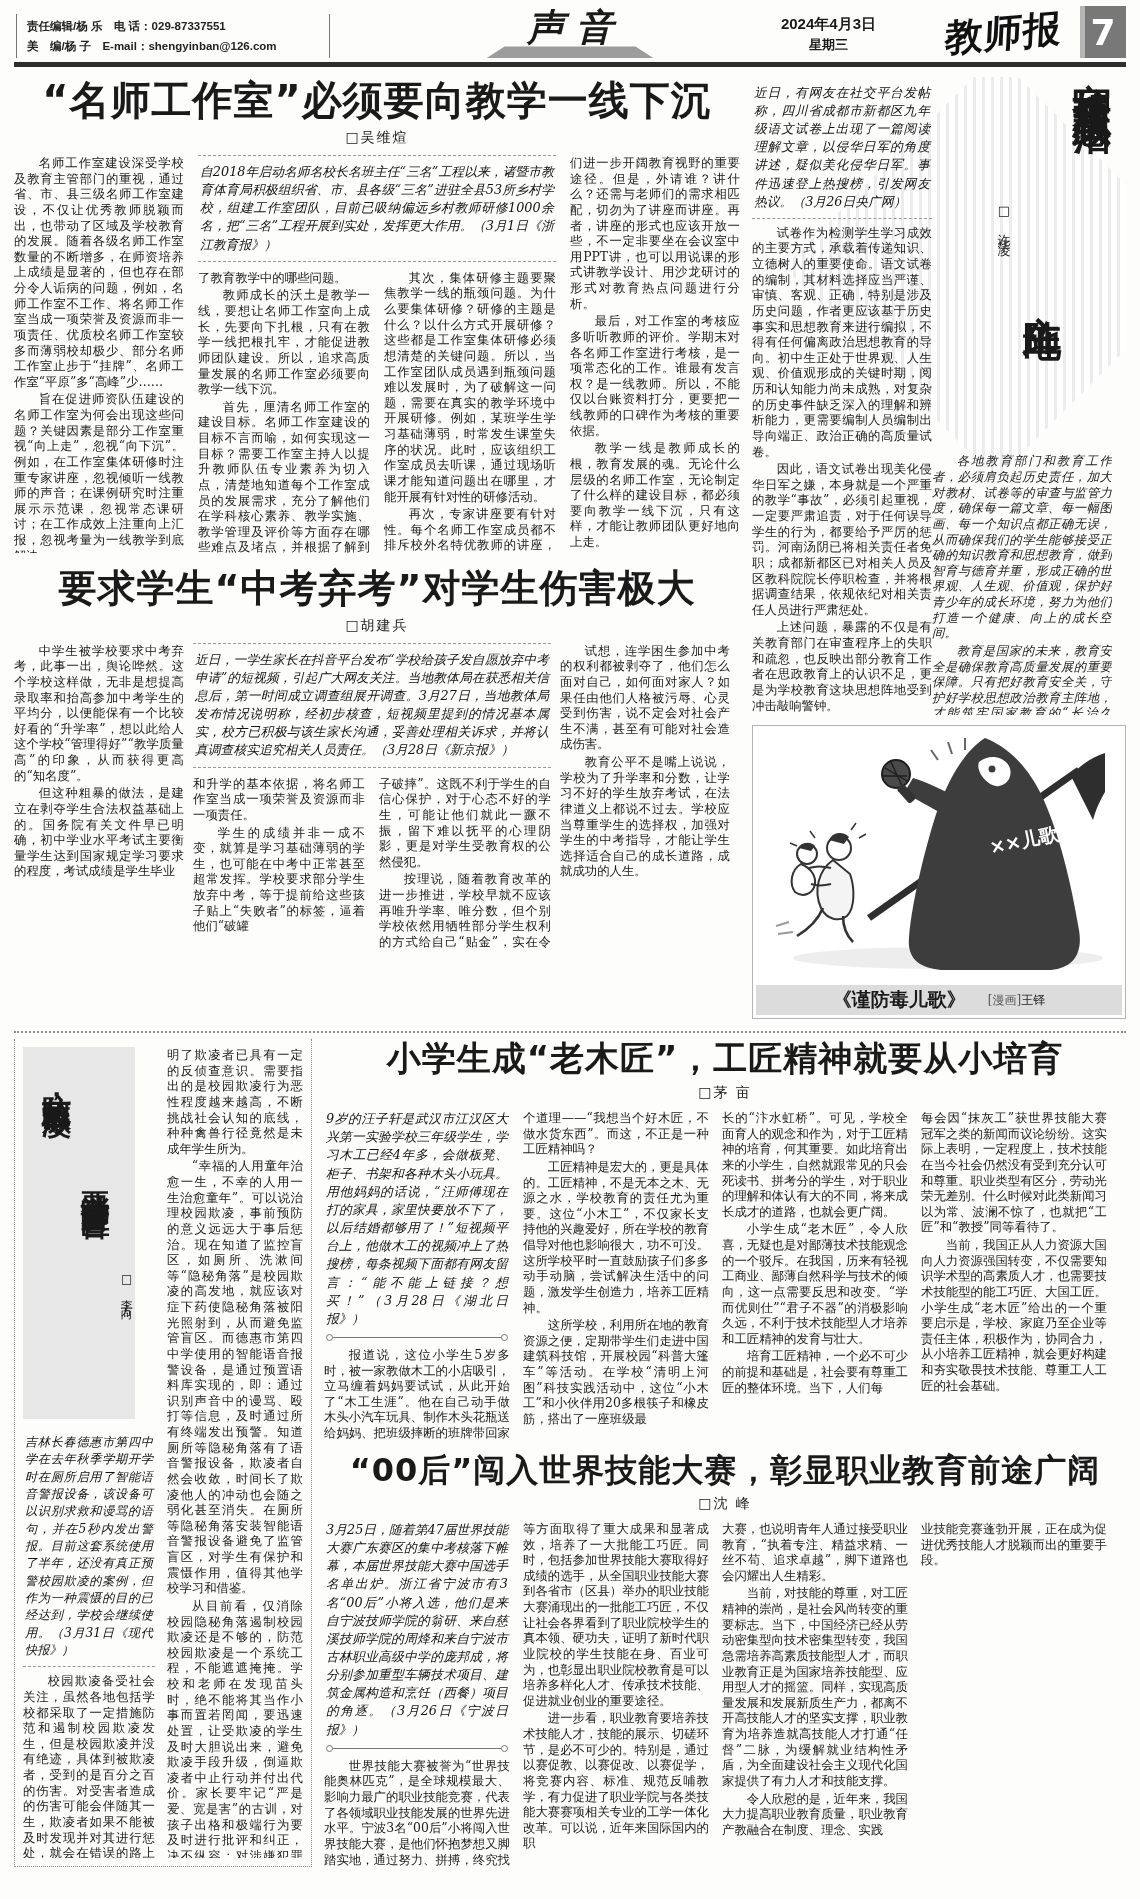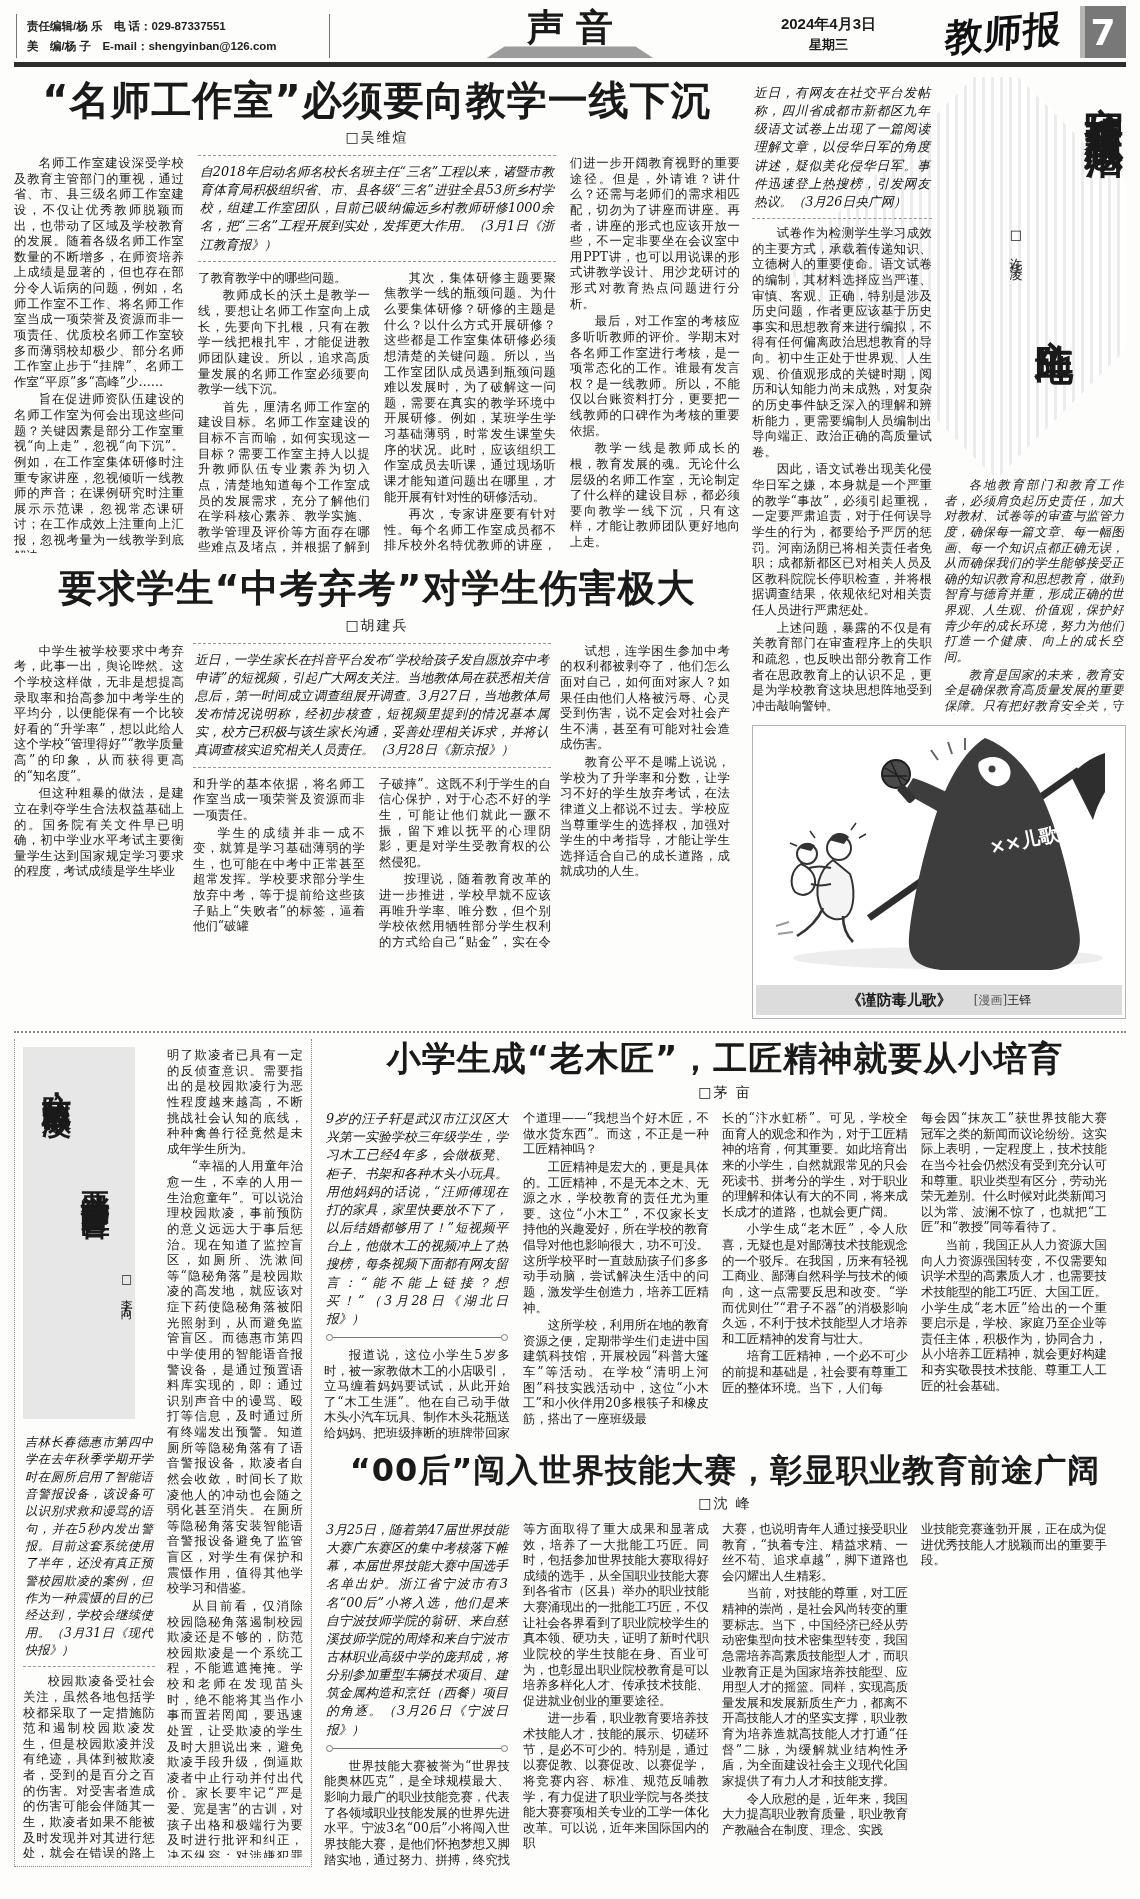--- a/index.html
+++ b/index.html
@@ -3,21 +3,21 @@
 <meta charset="utf-8">
 <style>
   html,body{margin:0;padding:0;background:#f2f2f0;}
   .page{position:relative;width:1140px;height:1899px;margin:0 auto;background:#fdfdfc;overflow:hidden;
         font-family:"DejaVu Serif","Liberation Serif",serif;color:#1a1a1a;box-sizing:border-box;padding:6px 14px 0;}
   
   .hdr{position:relative;height:56px;border-bottom:5px solid #2e2e2e;}
   .edbox{position:absolute;left:2px;top:8px;width:292px;border-left:1px solid #777;border-right:1px solid #777;
          padding:2px 10px;font-family:"Liberation Sans",sans-serif;font-size:11.5px;font-weight:bold;line-height:1.75;color:#222;}
   .sect{position:absolute;left:50%;top:0;transform:translateX(-50%);text-align:center;z-index:2;}
-  .sect .t{font-family:"DejaVu Sans","Liberation Sans",sans-serif;font-weight:900;font-size:37px;letter-spacing:12px;padding-left:12px;line-height:1.2;}
+  .sect .t{font-family:"DejaVu Sans","Liberation Sans",sans-serif;font-weight:900;font-size:37px;letter-spacing:12px;padding-left:12px;line-height:1.2;font-style:italic;}
   .sect .ped{width:168px;height:12px;margin:-4px auto 0;background:#9c9c9c;clip-path:polygon(11% 0,89% 0,100% 100%,0 100%);}
   .dateb{position:absolute;right:250px;top:9px;text-align:center;font-family:"Liberation Sans",sans-serif;font-weight:bold;}
   .dateb .d1{font-size:15px;} .dateb .d2{font-size:13px;margin-top:2px;}
   .mast{position:absolute;right:64px;top:2px;font-family:"DejaVu Serif",serif;font-weight:bold;font-size:38px;
         transform:rotate(-5deg) skewX(-8deg);letter-spacing:1px;color:#111;}
   .pno{position:absolute;right:0;top:0;width:46px;height:52px;background:linear-gradient(90deg,#b5b5b5 0 5px,#787878 5px);
        color:#fff;font-family:"DejaVu Sans",sans-serif;font-weight:900;font-size:36px;display:flex;align-items:center;justify-content:center;}
   
   .hl{font-family:"DejaVu Sans","Liberation Sans",sans-serif;font-weight:900;text-align:center;letter-spacing:1px;line-height:1.15;margin:0;}
   .byline{text-align:center;font-size:14px;letter-spacing:2px;margin:6px 0 8px;}
@@ -37,36 +37,36 @@
   .hl1{font-size:40px;}
   .abody{display:flex;gap:14px;overflow:hidden;}
   .a1b{height:398px;} .a2b{height:306px;gap:9px;}
   .abody>.col{width:170px;flex:none;}
   .mid{width:358px;flex:none;display:flex;flex-direction:column;overflow:hidden;}
   .mid .quote{margin-bottom:8px;}
   .two{display:flex;gap:14px;flex:1;overflow:hidden;}
   .two>.col{width:172px;flex:none;}
   .a2{margin-top:14px;} .hl2{font-size:38px;}
   
-  .shouhu{position:relative;height:638px;display:flex;gap:12px;overflow:hidden;}
+  .shouhu{position:relative;height:638px;display:flex;overflow:hidden;align-items:center;}
   .diamond{position:absolute;right:-20px;top:40px;width:300px;height:300px;z-index:0;
            background:repeating-linear-gradient(45deg,#ececec 0 3px,#ffffff 3px 9px);transform:rotate(45deg);}
   .shc1{width:180px;flex:none;position:relative;z-index:1;}
   .shr{width:180px;flex:none;position:relative;z-index:1;display:flex;flex-direction:column;}
   .shtitle{height:392px;writing-mode:vertical-rl;flex:none;}
   .shtitle>div{margin-left:8px;}
   .sht1,.sht2{font-family:"DejaVu Sans",sans-serif;font-weight:900;font-size:38px;letter-spacing:4px;line-height:1.1;}
   .sht2{padding-top:232px;}
   .shauth{font-size:13px;letter-spacing:5px;padding-top:150px;}
   .shconcl{flex:1;overflow:hidden;padding-top:8px;font-style:italic;}
   
   .cartoon{margin-top:10px;height:292px;border:1px solid #b3b3b3;position:relative;background:#fff;}
   .capband{position:absolute;left:3px;right:3px;bottom:3px;height:30px;background:#dcdcdc;
            display:flex;align-items:center;justify-content:center;gap:22px;}
-  .cap{font-family:Liberation Mono, monospace;font-weight:900;font-size:15px;}
+  .cap{font-family:Liberation Mono, monospace;font-weight:900;font-size:19px;}
   .credit{font-size:12px;color:#222;}
   .credit .lb{color:#555;}
   
   .botsep{margin-top:12px;border-top:2px dotted #8a8a8a;}
   .bottom{display:flex;gap:12px;height:828px;overflow:hidden;padding-top:6px;}
   .fangfan{width:298px;flex:none;border:1px dotted #8a8a8a;border-top:none;padding:8px;display:flex;gap:12px;overflow:hidden;box-sizing:border-box;}
   .ffc1{width:132px;flex:none;overflow:hidden;}
   .ffc2{flex:1;overflow:hidden;}
   .ffgray{background:#e7e7e7;height:372px;writing-mode:vertical-lr;padding:10px 0 0 10px;box-sizing:border-box;margin-bottom:8px;}
   .ffgray>div{margin-left:7px;}

